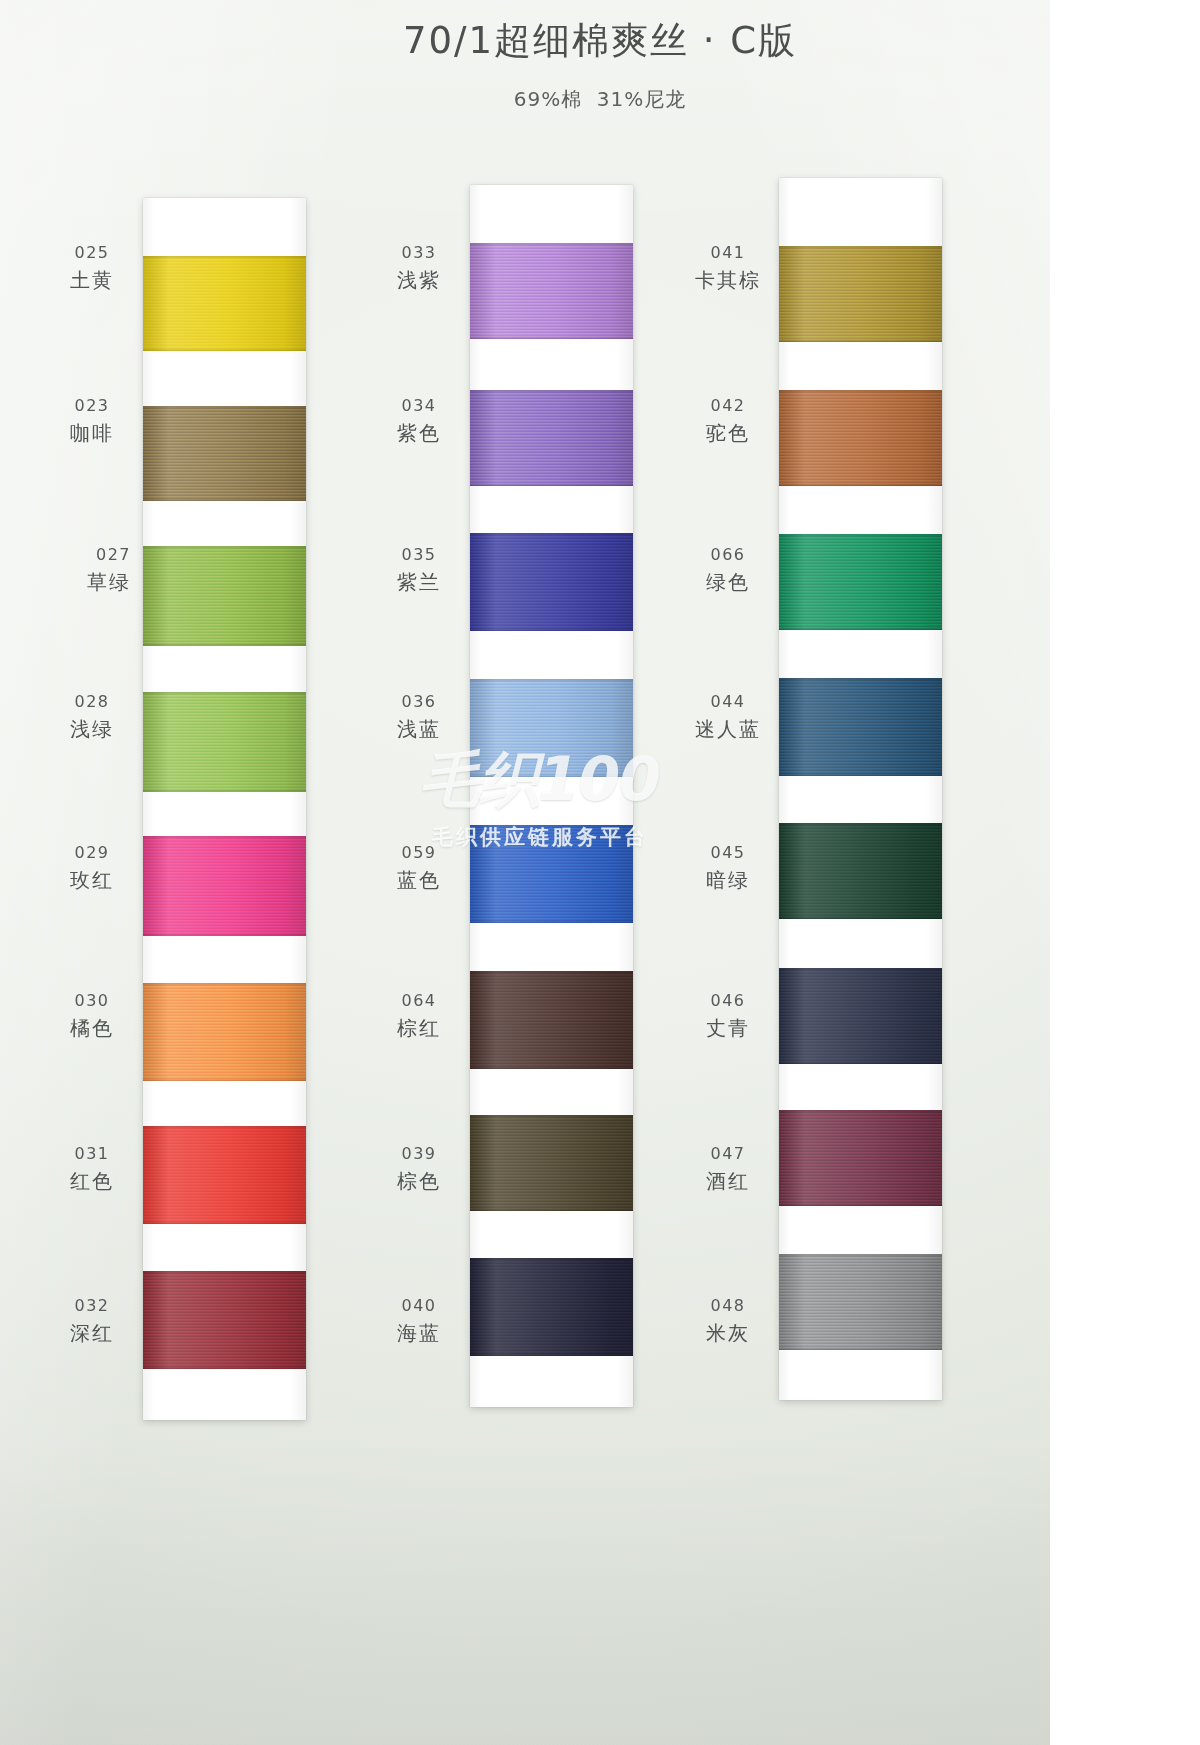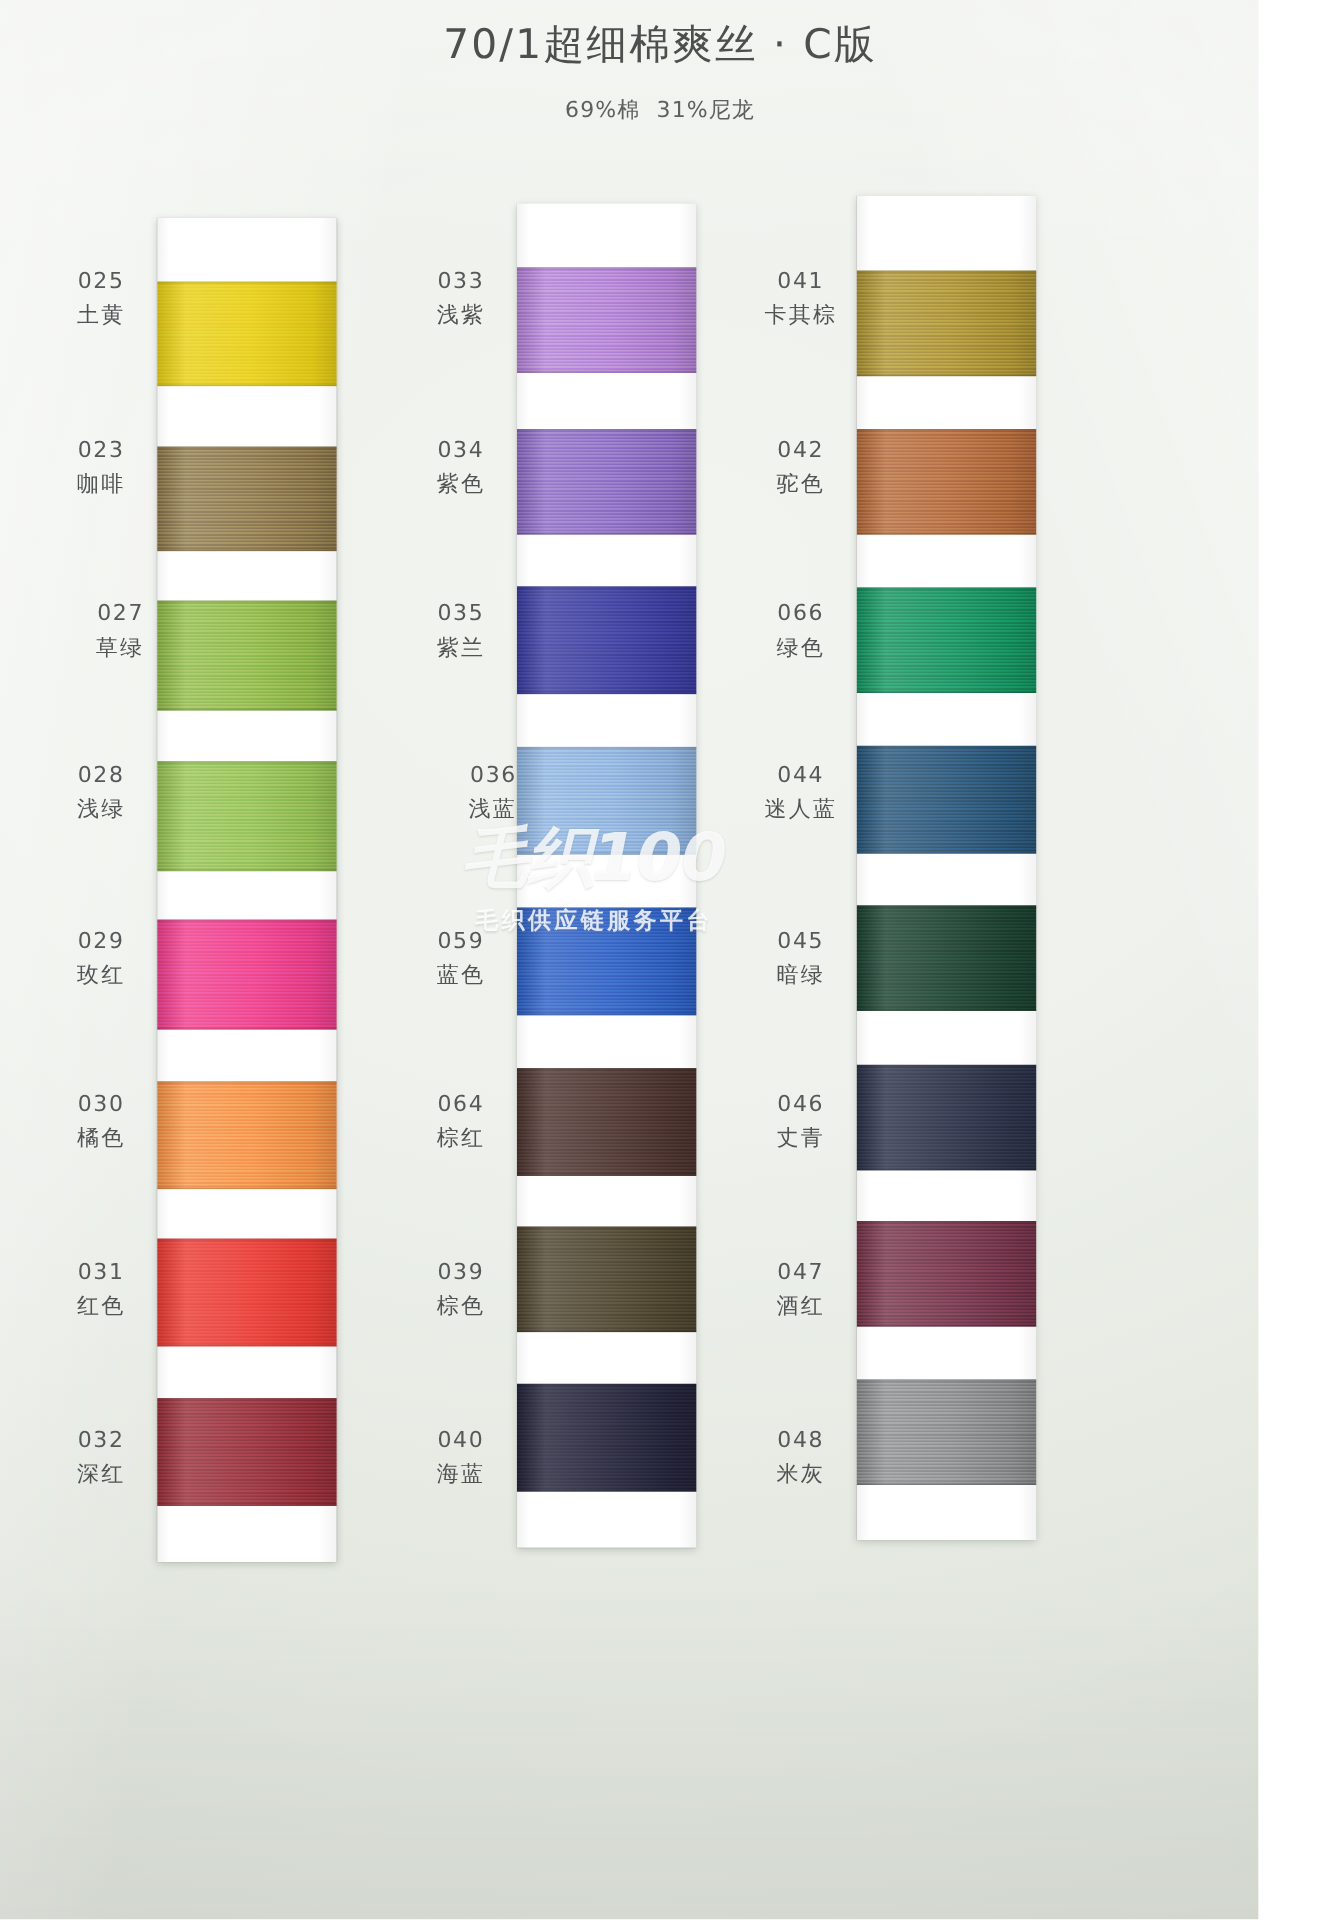--- a/index.html
+++ b/index.html
@@ -5,21 +5,21 @@
   html, body {
     margin: 0;
     padding: 0;
     background: #ffffff;
   }
   body {
     font-family: "DejaVu Sans", "Liberation Sans", sans-serif;
   }
   #card {
     position: relative;
-    width: 1144px;
+    width: 1050px;
     height: 1745px;
     overflow: hidden;
     background:
       radial-gradient(ellipse 1400px 1100px at 52% 30%, #f2f4ef 0%, #eef1ec 45%, #e7ebe4 75%, #dfe4dc 100%);
   }
   
   #card::before {
     content: "";
     position: absolute;
     inset: 0;
@@ -128,21 +128,21 @@
 
   
   .label {
     position: absolute;
     text-align: center;
     color: #56595a;
     line-height: 1.28;
     white-space: pre;
   }
   .label .code {
-    font-size: 20px;
+    font-size: 16px;
     letter-spacing: 1.5px;
     color: #56595a;
   }
   .label .name {
     font-size: 20px;
     letter-spacing: 2px;
     color: #4f5354;
     margin-top: 5px;
   }
 
@@ -294,21 +294,21 @@
             <div class="threads"></div>
             <div class="sheen"></div>
             <div class="edge-top"></div>
             <div class="edge-bottom"></div>
           </div>
         </div>
       </div>
       <div class="label" style="left: 380px; top: 243px; width: 78px;"><div class="code">033</div><div class="name">浅紫</div></div>
       <div class="label" style="left: 380px; top: 396px; width: 78px;"><div class="code">034</div><div class="name">紫色</div></div>
       <div class="label" style="left: 380px; top: 545px; width: 78px;"><div class="code">035</div><div class="name">紫兰</div></div>
-      <div class="label" style="left: 392px; top: 692px; width: 78px; text-align: right;"><div class="code">036</div><div class="name">浅蓝</div></div>
+      <div class="label" style="left: 380px; top: 692px; width: 78px;"><div class="code">036</div><div class="name">浅蓝</div></div>
       <div class="label" style="left: 380px; top: 843px; width: 78px;"><div class="code">059</div><div class="name">蓝色</div></div>
       <div class="label" style="left: 380px; top: 991px; width: 78px;"><div class="code">064</div><div class="name">棕红</div></div>
       <div class="label" style="left: 380px; top: 1144px; width: 78px;"><div class="code">039</div><div class="name">棕色</div></div>
       <div class="label" style="left: 380px; top: 1296px; width: 78px;"><div class="code">040</div><div class="name">海蓝</div></div>
       <div class="column" style="left: 779px; top: 0px;">
         <div class="strip" style="left: 0px; top: 178px; width: 163px; height: 1222px;">
           <div class="strip-inner"></div>
           <div class="band" title="041 卡其棕" style="top: 68px; height: 96px; background: rgb(173, 147, 53);">
             <div class="threads"></div>
             <div class="sheen"></div>

